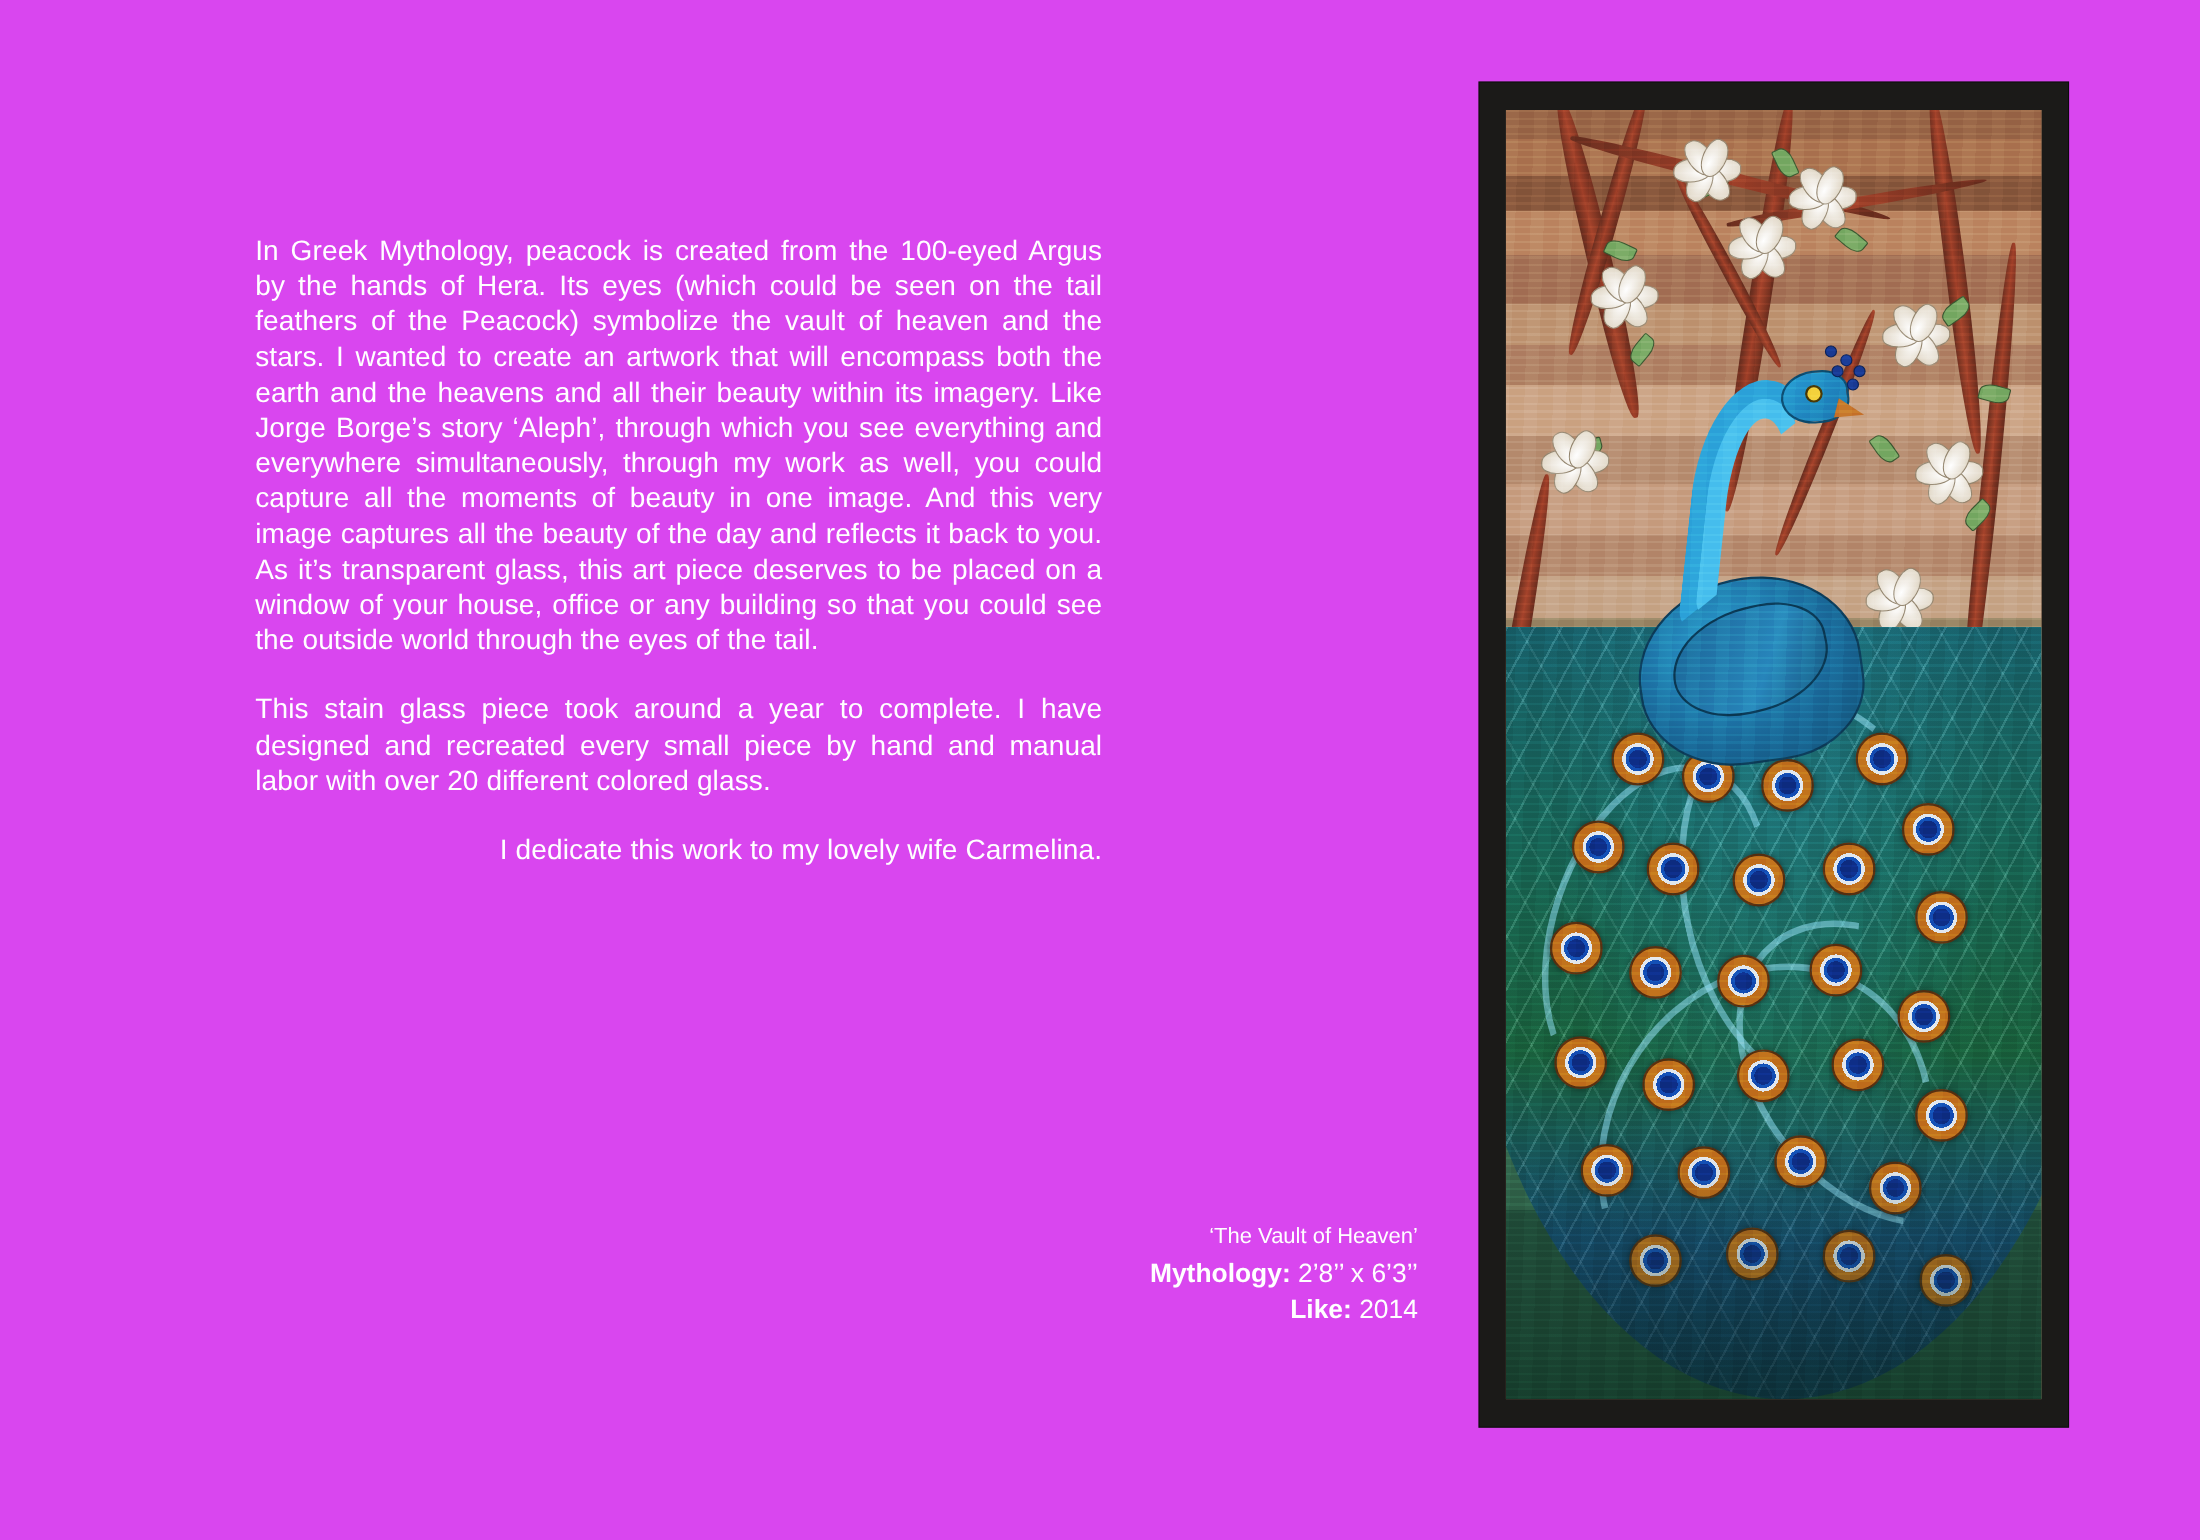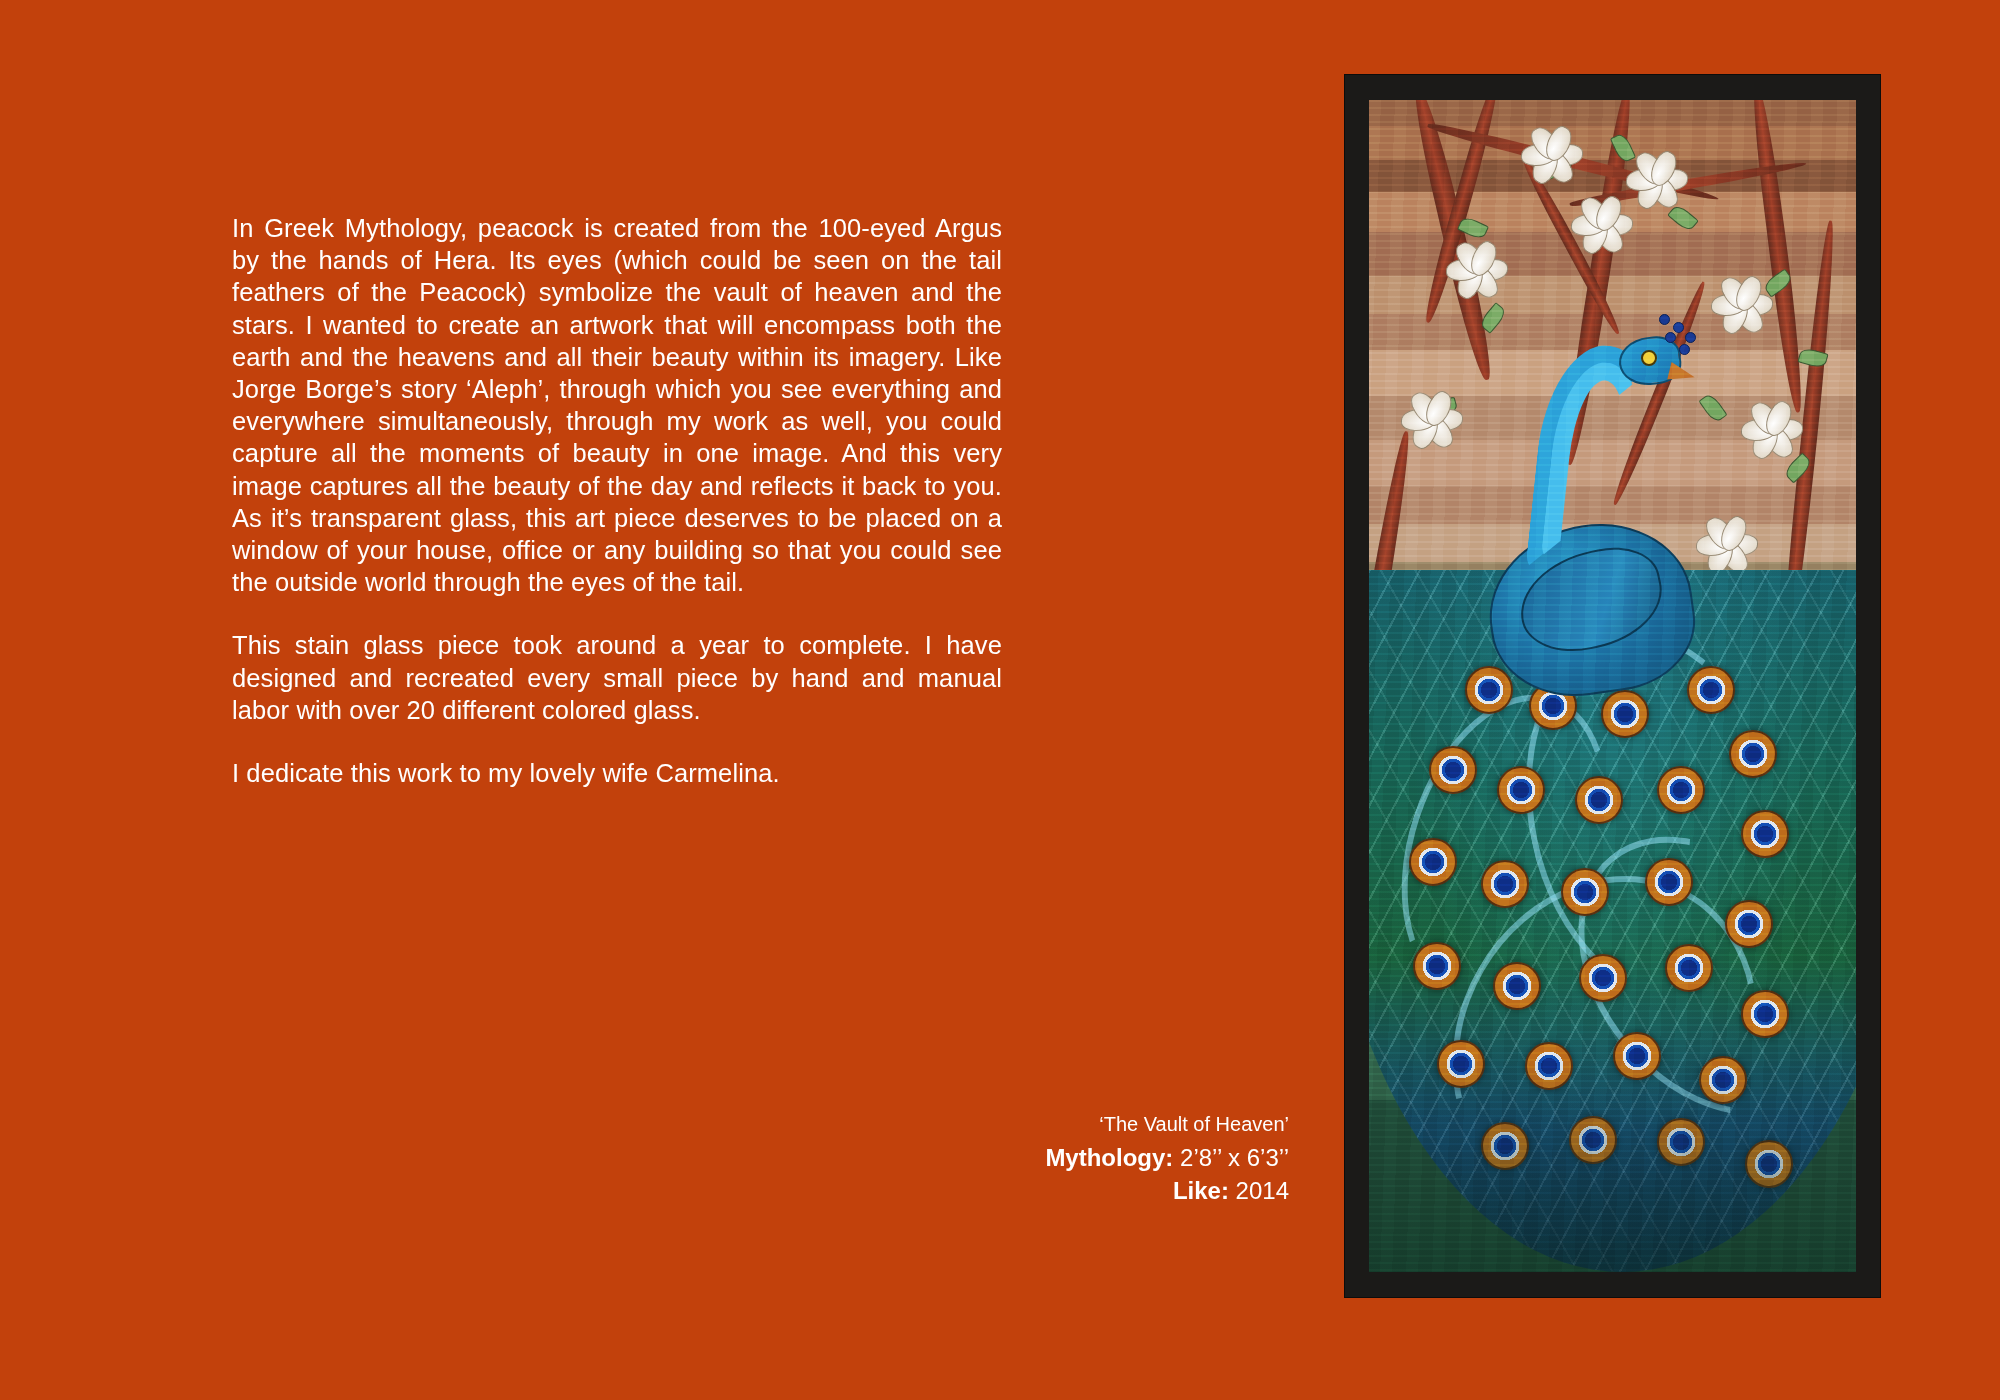--- a/index.html
+++ b/index.html
@@ -11,42 +11,42 @@
     width: 2000px;
     height: 1400px;
     overflow: hidden;
     font-family: "Liberation Sans", sans-serif;
     color: #ffffff;
   }
   .page {
     position: relative;
     width: 2000px;
     height: 1400px;
-    background: #c2410c;
+    background: #d946ef;
   }
 
   
   .text-column {
     position: absolute;
     left: 232px;
     top: 212px;
     width: 770px;
   }
   .para {
     font-size: 25.5px;
     line-height: 32.2px;
     letter-spacing: 0.1px;
     text-align: justify;
     text-justify: inter-word;
     color: #ffffff;
     margin: 0 0 31px 0;
     font-weight: 400;
   }
   .para.last-of-block {
-    text-align: left;
+    text-align: right;
   }
   .para:last-child {
     margin-bottom: 0;
   }
 
   
   .caption {
     position: absolute;
     right: 711px;
     top: 1108px;

